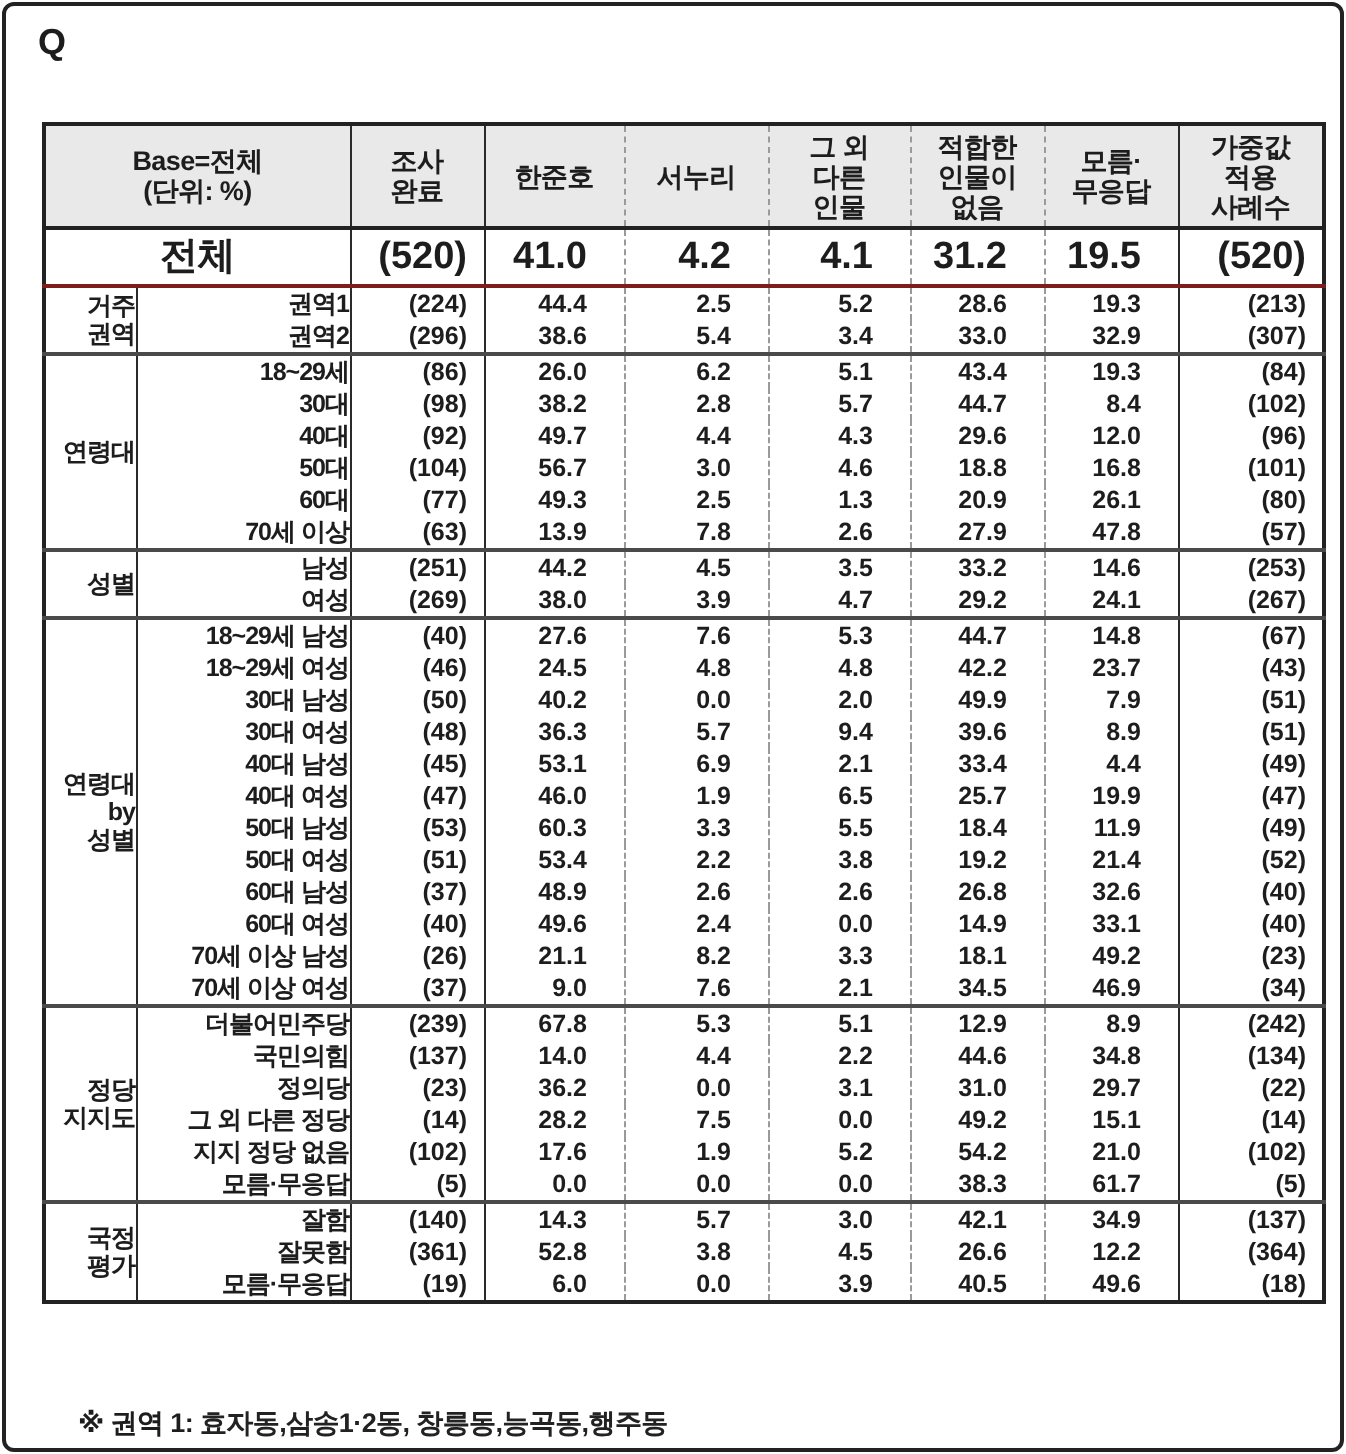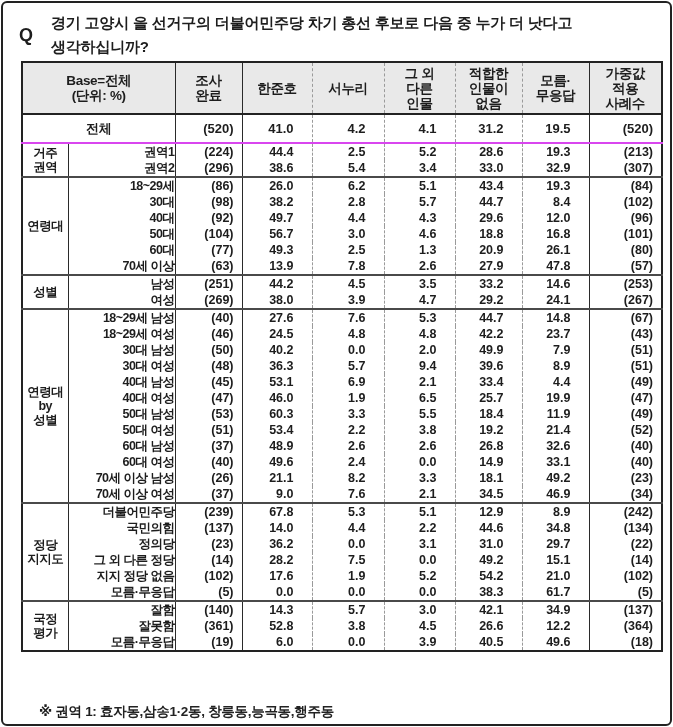--- a/index.html
+++ b/index.html
@@ -50,34 +50,34 @@
     font-size: 13.5px;
     line-height: 15px;
     text-align: center;
     vertical-align: middle;
     white-space: pre-line;
     border-bottom: 2px solid #222;
     letter-spacing: -0.3px;
   }
   tr.total-row td {
     height: 27px;
-    font-size: 13px;
-    border-bottom: 2px solid #d946ef;
+    font-size: 19px;
+    border-bottom: 2px solid #7f1d1d;
     margin-top: 17px;
   }
   .total-label { text-align: center; letter-spacing: -0.3px; }
 
   tbody td, tbody th {
     height: 16px;
     font-size: 12.5px;
     line-height: 1;
     vertical-align: middle;
   }
   .group-cell {
-    text-align: center;
+    text-align: right;
     white-space: pre-line;
     line-height: 14px;
     font-size: 12.5px;
     letter-spacing: -0.5px;
     border-right: 1px solid #2a2a2a;
   }
   .label-cell {
     text-align: right;
     padding-left: 4px;
     letter-spacing: -0.5px;
@@ -98,22 +98,20 @@
   .fn-b { font-weight: 700; }
   .fn-r { font-weight: 700; color: #222; }
 </style>
 </head>
 <body>
 
 <div class="page">
 
   <div class="question">
     <div class="q-marker">Q</div>
-    <div class="q-text">경기 고양시 을 선거구의 더불어민주당 차기 총선 후보로 다음 중 누가 더 낫다고
-생각하십니까?</div>
   </div>
 
   <table class="survey">
     <colgroup>
       <col style="width:46px">
         <col style="width:107px">
         <col style="width:67px">
       <col style="width:70px">
         <col style="width:72px">
         <col style="width:71px">

